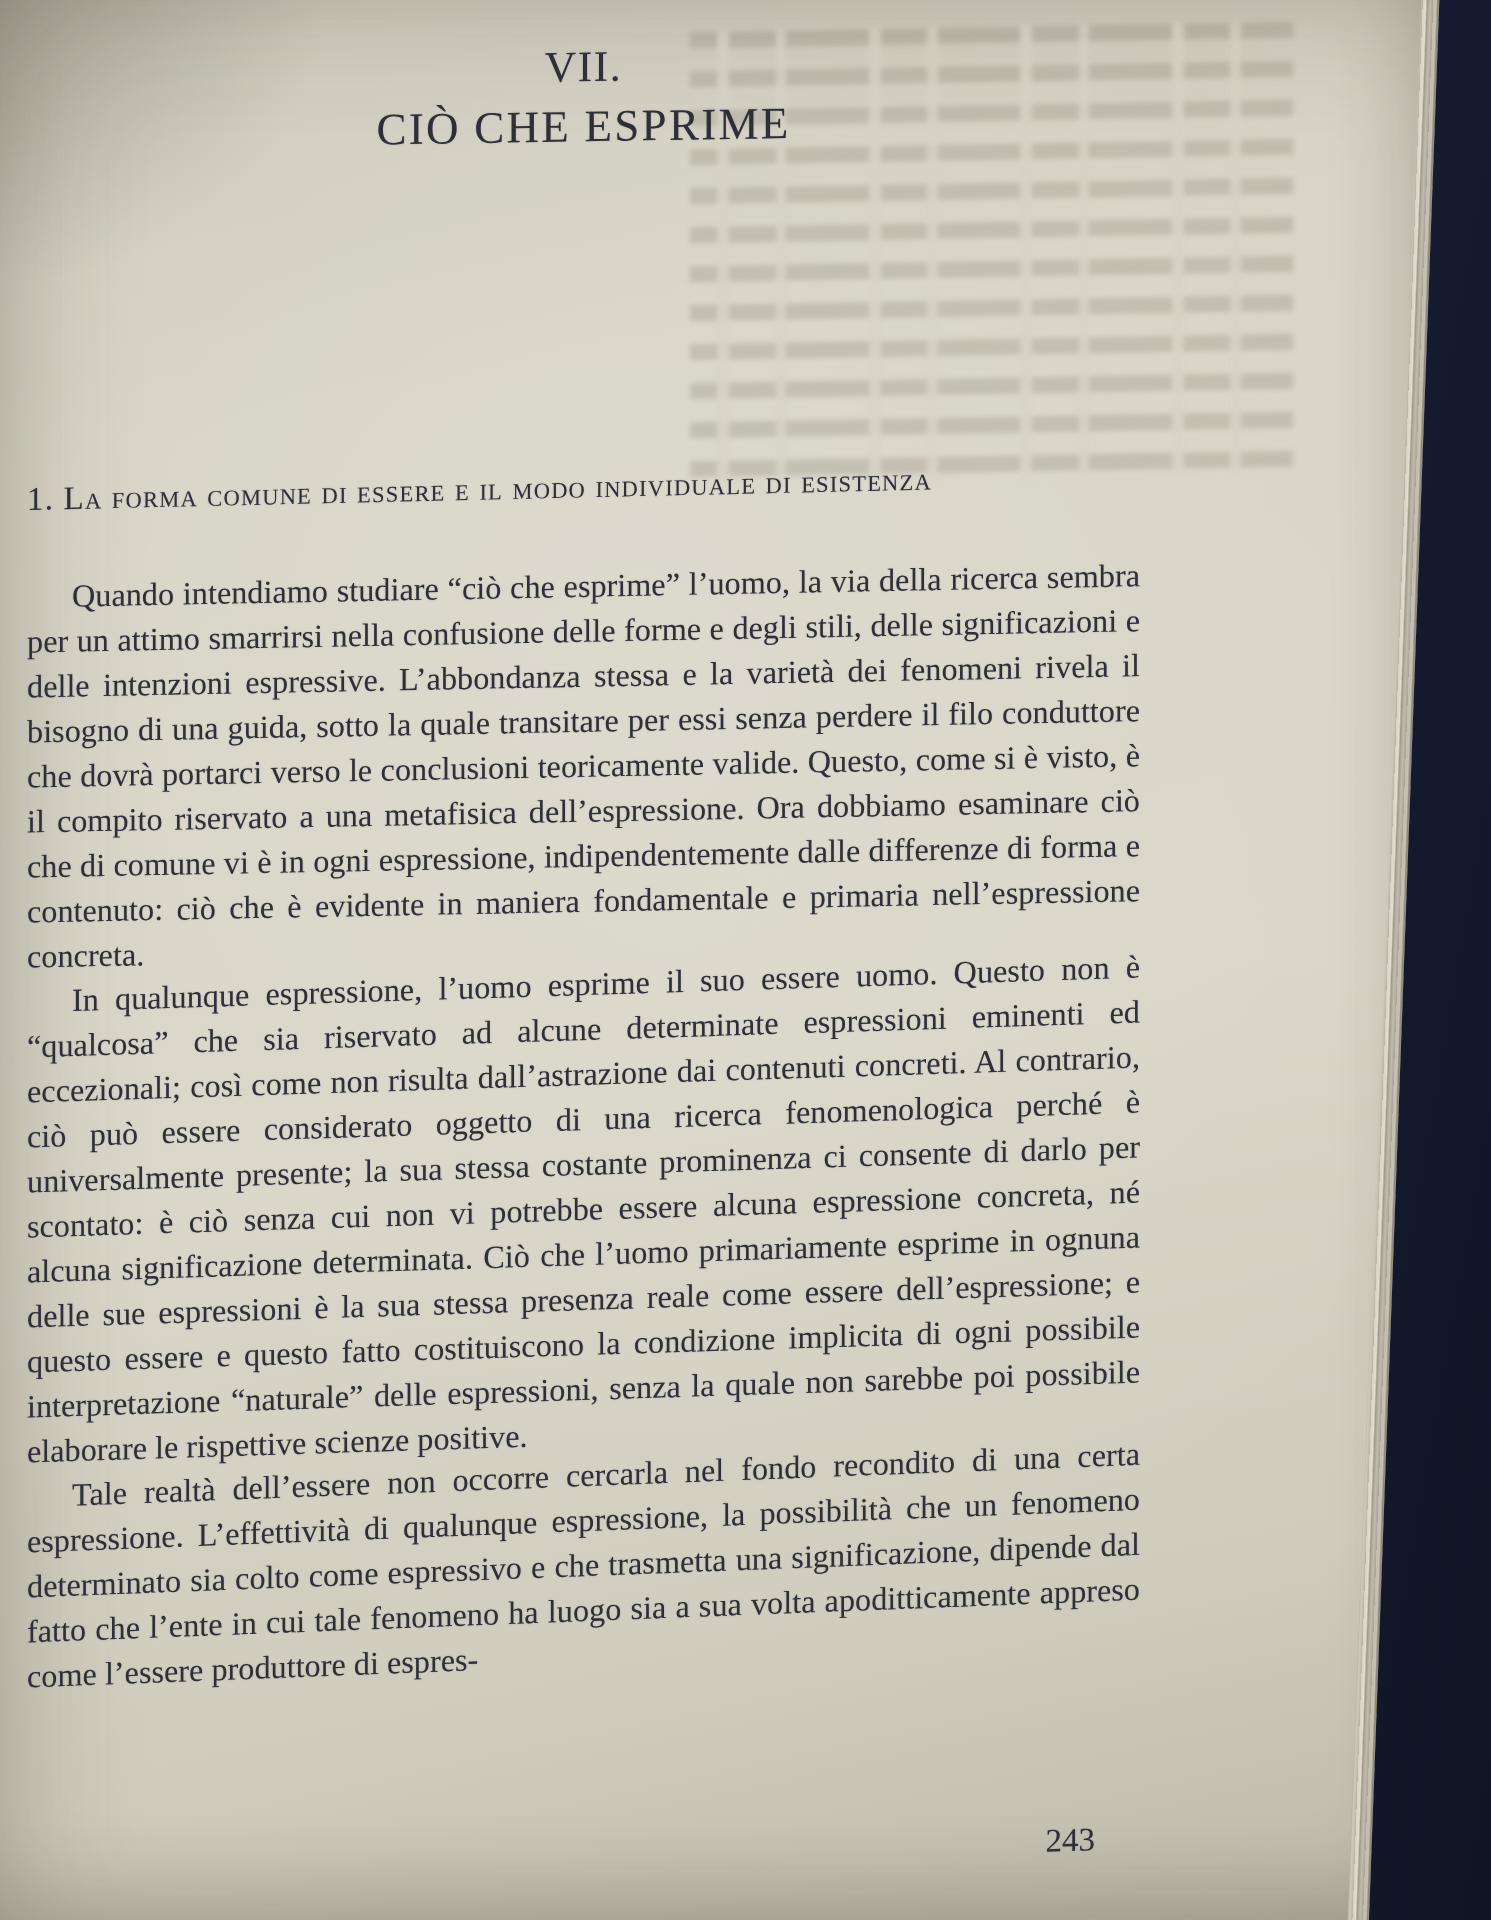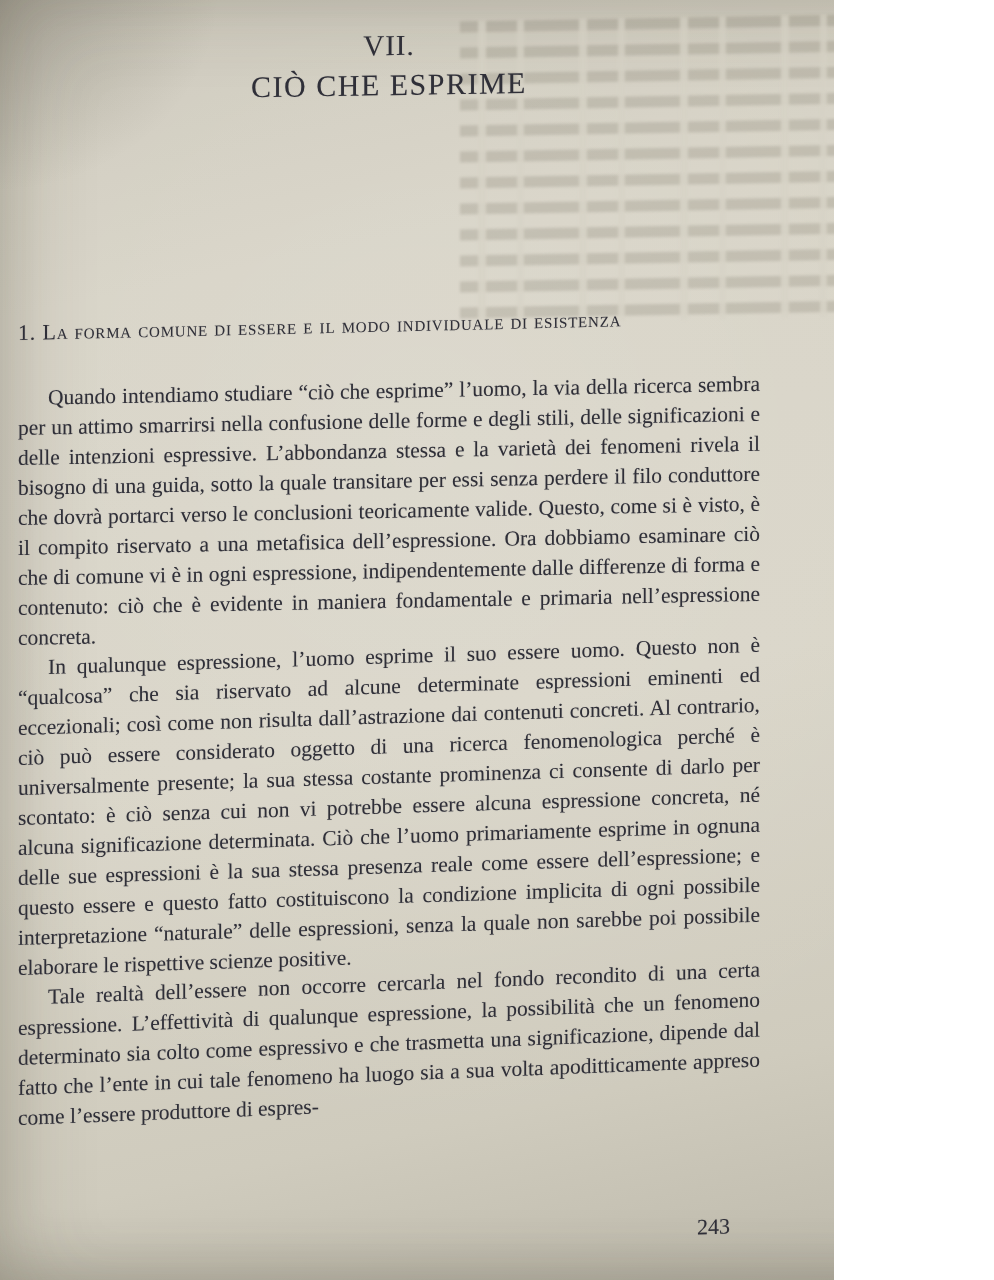--- a/index.html
+++ b/index.html
@@ -5,21 +5,21 @@
   html, body {
     margin: 0;
     padding: 0;
     width: 994px;
     height: 1280px;
     overflow: hidden;
     background: #10v1626;
   }
   .photo {
     position: relative;
-    width: 834px;
+    width: 994px;
     height: 1280px;
     overflow: hidden;
     background: #701a75;
     font-family: "Liberation Serif", "DejaVu Serif", serif;
     text-decoration: underline;
   }
 
   
   .cover {
     position: absolute;

